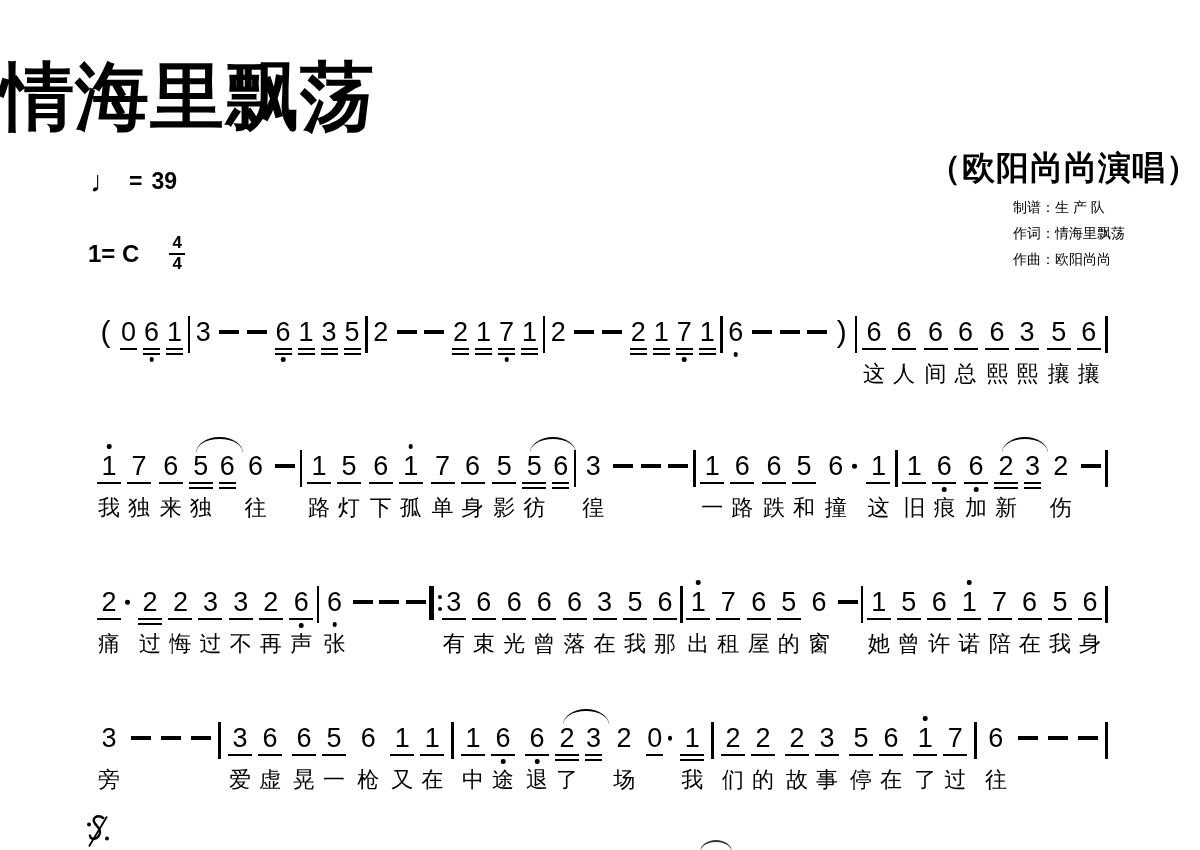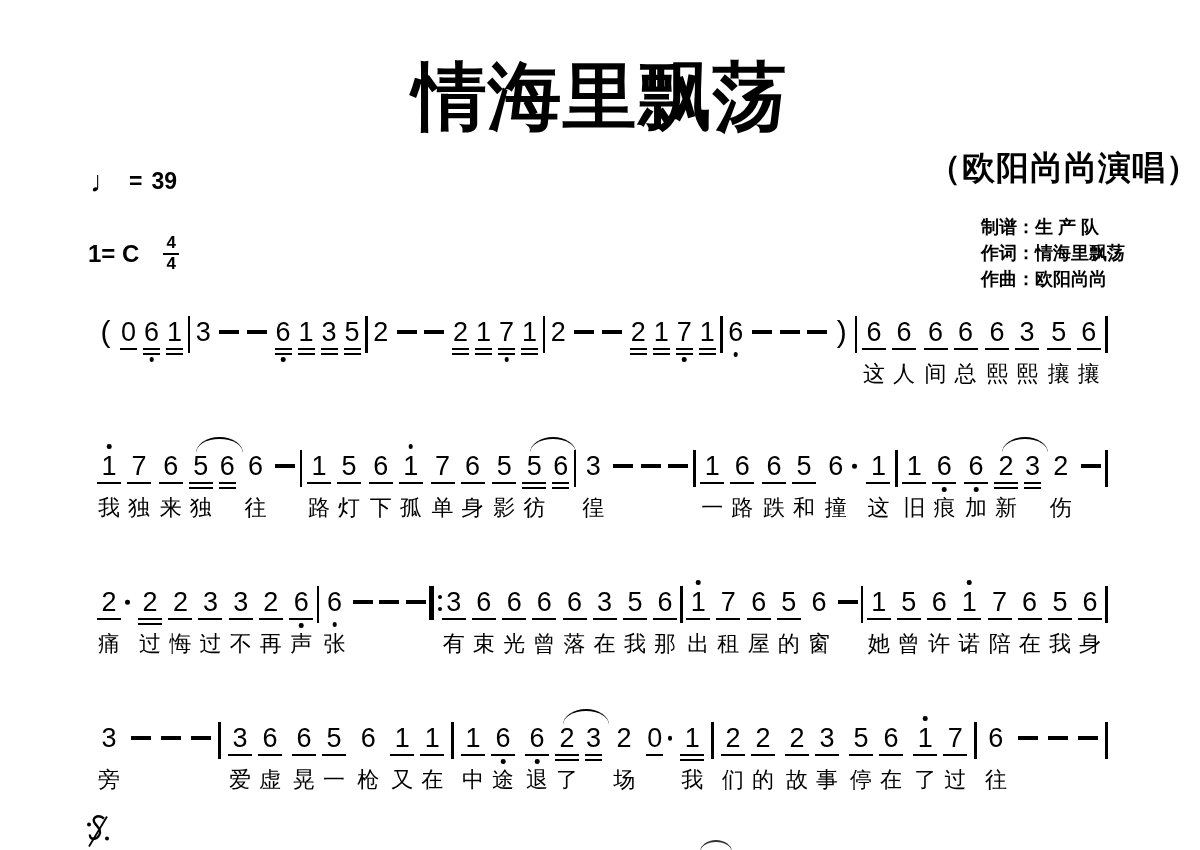--- a/index.html
+++ b/index.html
@@ -2,34 +2,34 @@
 <html><head>
 <meta charset="utf-8">
 <style>
   * { margin:0; padding:0; box-sizing:border-box; }
   html,body { width:1200px; height:850px; }
   body {
     position:relative; width:1200px; height:850px; overflow:hidden;
     background:#ffffff; color:#000;
     font-family:"Liberation Sans","DejaVu Sans",sans-serif;
   }
-  .title { position:absolute; top:48px; left:0; right:0; text-align:center;
+  .title { position:absolute; top:48px; left:0; right:0; 
            font-size:74px; font-weight:900; letter-spacing:1px; }
   .subtitle { position:absolute; top:146px; left:0; right:0; text-align:right;
               font-size:33px; font-weight:600; letter-spacing:1px; }
   .tempo { position:absolute; left:90px; top:168px; font-size:23px; font-weight:600;
            display:flex; align-items:center; gap:9px; }
   .tempo .glyph { font-size:30px; line-height:24px; }
   .keysig { position:absolute; left:88px; top:234px; font-size:24px; font-weight:600;
-            display:flex; align-items:center; gap:24px; }
+            display:flex; align-items:center; gap:30px; }
   .frac { display:inline-flex; flex-direction:column; align-items:center;
           font-size:17px; font-weight:700; line-height:1.08; }
   .frac .top { border-bottom:2px solid #000; padding:0 3px 1px; }
-  .credits { position:absolute; right:75px; top:194px; font-size:18px;
-             line-height:26px; font-weight:700;margin-top:20px; }
+  .credits { position:absolute; right:75px; top:194px; font-size:14px;
+             line-height:26px; font-weight:400; }
 
   
   .system { position:absolute; left:94px; width:1014px;
             display:flex; justify-content:space-between; align-items:flex-start; }
   .sys1 { top:316px; } .sys2 { top:450px; } .sys3 { top:586px; } .sys4 { top:722px; }
   .grp { display:flex; align-items:flex-start; }
   .tok { display:flex; flex-direction:column; align-items:center;
          padding:0 3px; position:relative; }
   .tok.dr { margin-right:11px; }
   .num { position:relative; height:32px; line-height:32px; font-size:27px;

